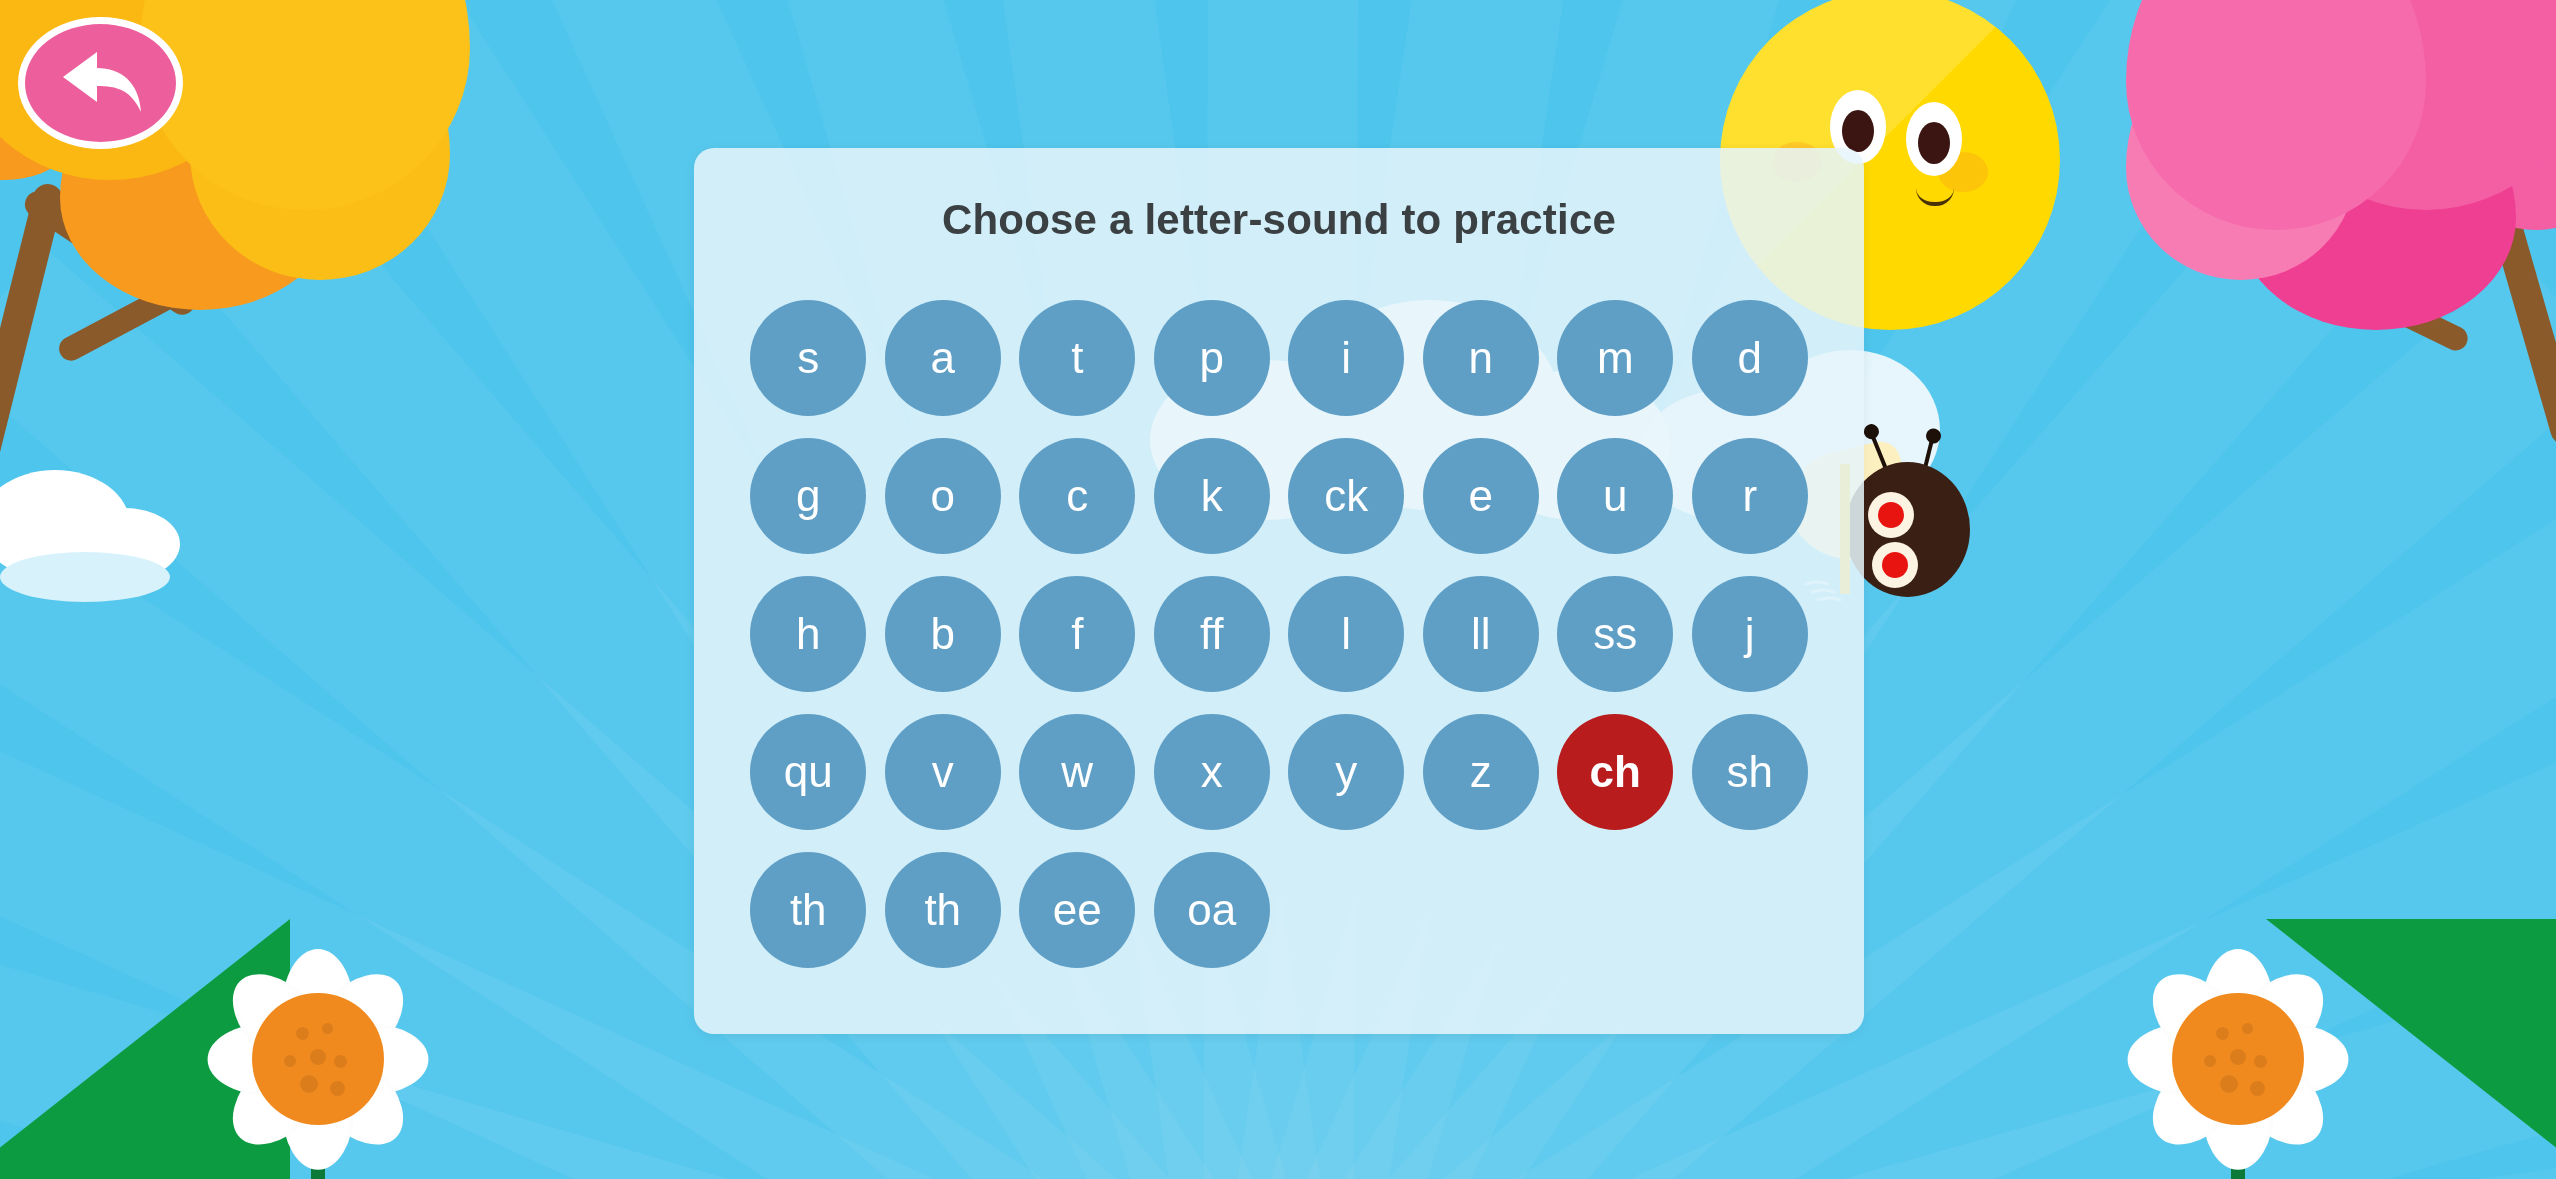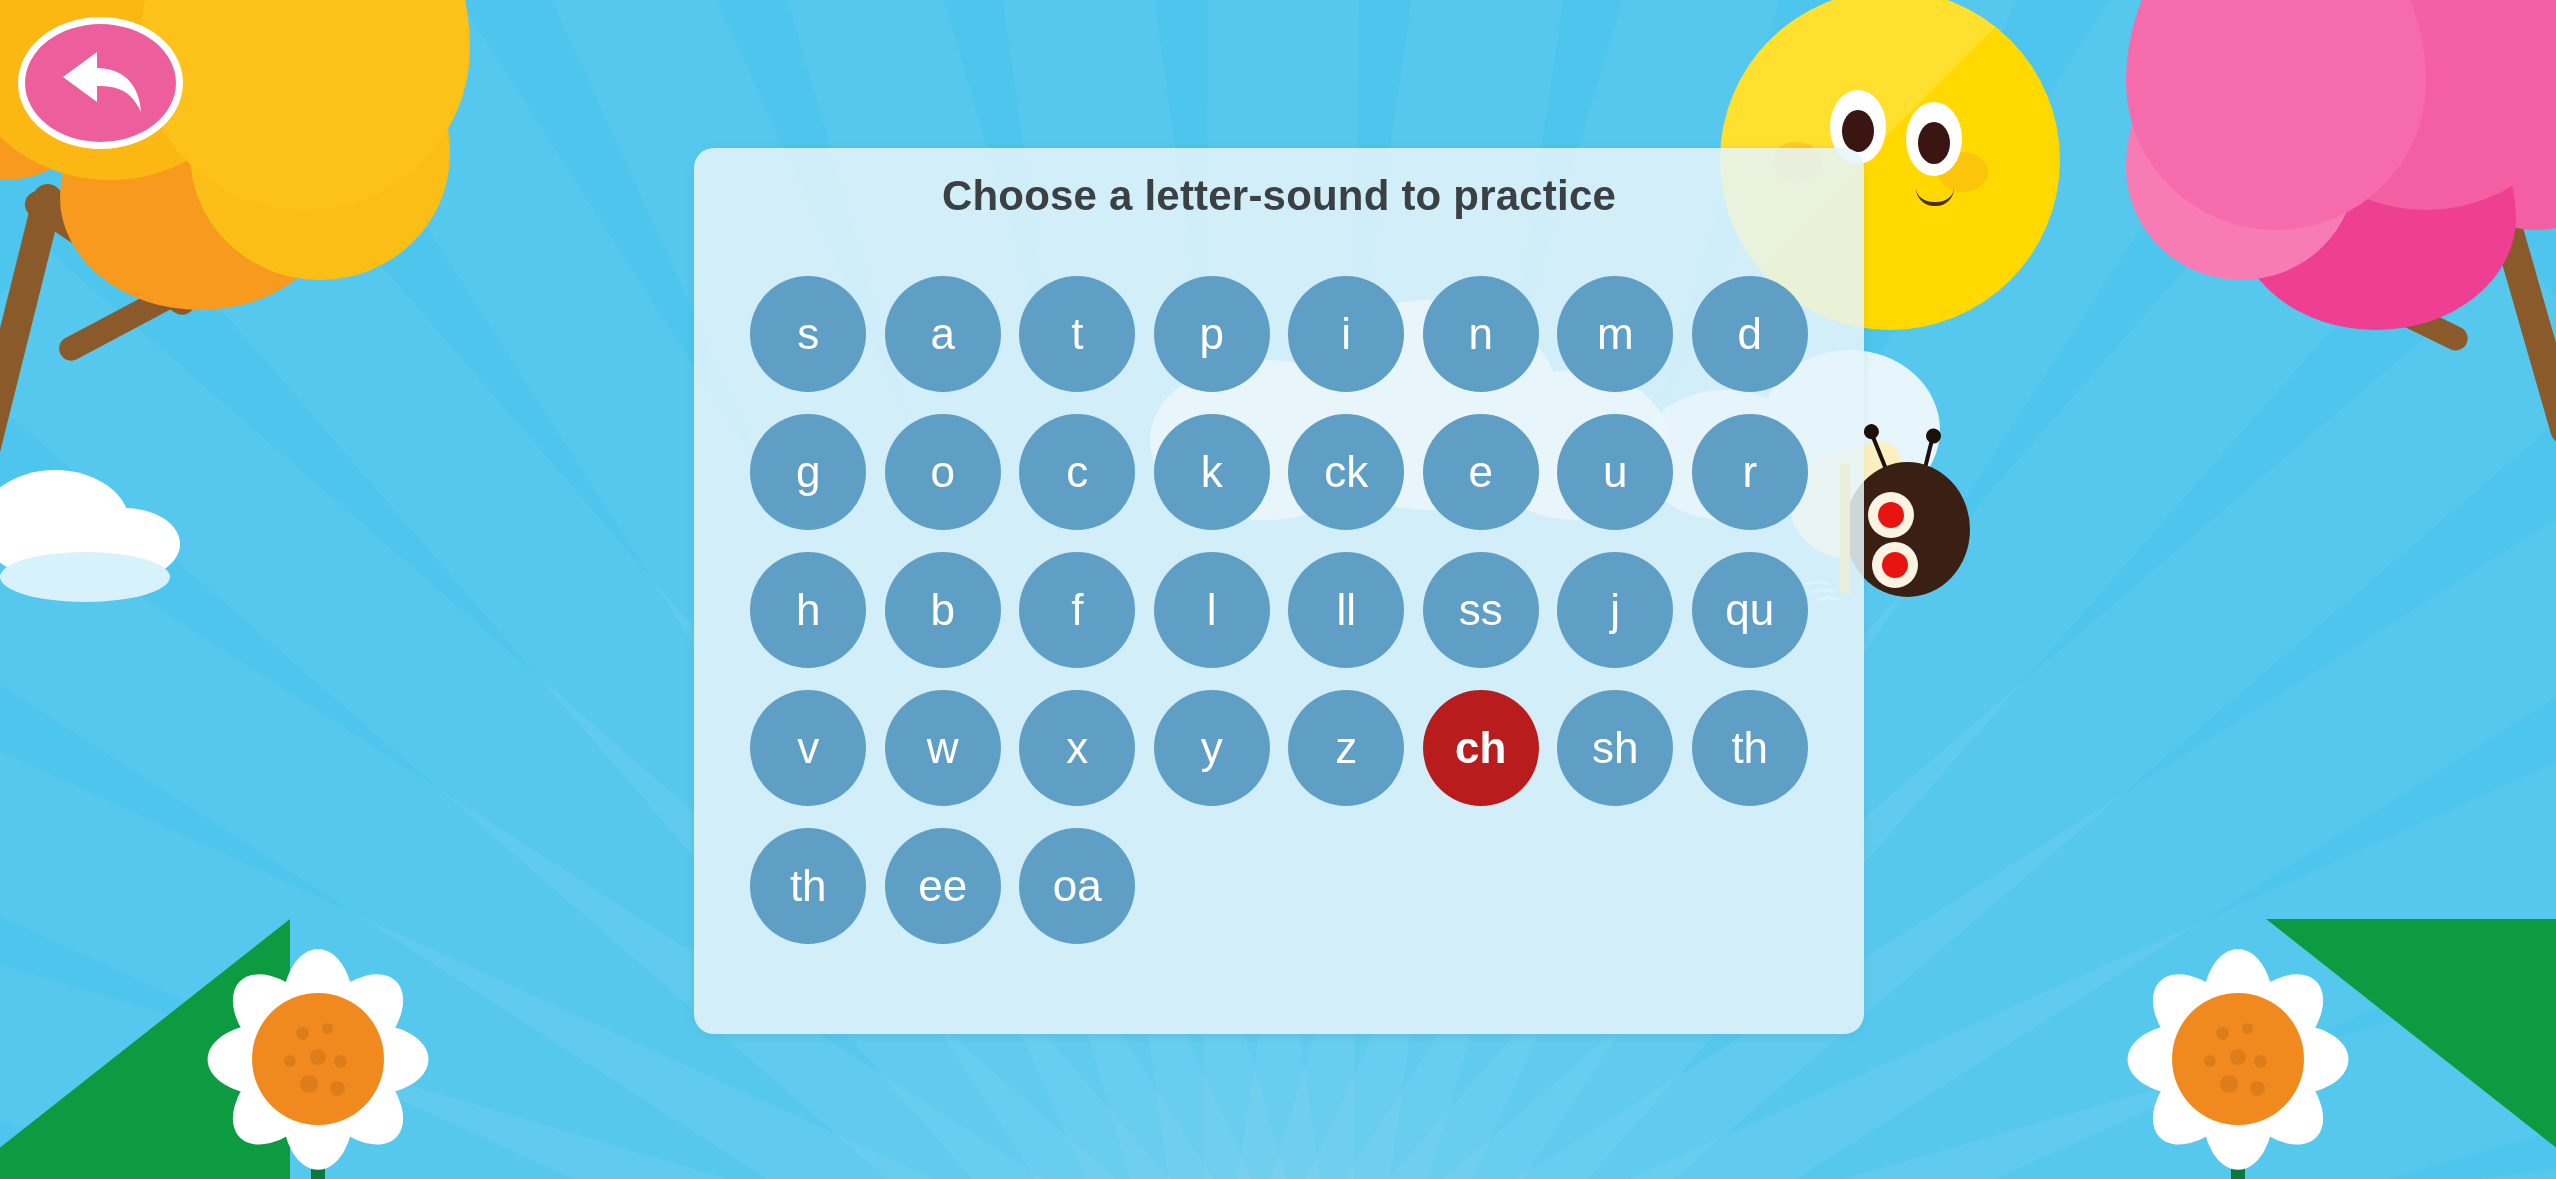--- a/index.html
+++ b/index.html
@@ -223,21 +223,21 @@
   
   #panel {
     position: absolute;
     left: 694px; top: 148px;
     width: 1170px; height: 886px;
     background: rgba(229,245,250,0.86);
     border-radius: 20px;
     box-shadow: 0 2px 12px rgba(0,0,0,0.06);
   }
   #panel-title {
-    margin-top: 24px;
+    margin-top: 48px;
     text-align: center;
     font-size: 42px;
     font-weight: bold;
     color: #3b4043;
     letter-spacing: 0.2px;
   }
   #letter-grid {
     margin: 56px auto 0;
     width: 1060px;
     display: grid;
@@ -453,20 +453,21 @@
         <button class="letter-btn" style="background: rgb(95, 159, 198); color: rgb(255, 255, 255);">o</button>
         <button class="letter-btn" style="background: rgb(95, 159, 198); color: rgb(255, 255, 255);">c</button>
         <button class="letter-btn" style="background: rgb(95, 159, 198); color: rgb(255, 255, 255);">k</button>
         <button class="letter-btn" style="background: rgb(95, 159, 198); color: rgb(255, 255, 255);">ck</button>
         <button class="letter-btn" style="background: rgb(95, 159, 198); color: rgb(255, 255, 255);">e</button>
         <button class="letter-btn" style="background: rgb(95, 159, 198); color: rgb(255, 255, 255);">u</button>
         <button class="letter-btn" style="background: rgb(95, 159, 198); color: rgb(255, 255, 255);">r</button>
         <button class="letter-btn" style="background: rgb(95, 159, 198); color: rgb(255, 255, 255);">h</button>
         <button class="letter-btn" style="background: rgb(95, 159, 198); color: rgb(255, 255, 255);">b</button>
         <button class="letter-btn" style="background: rgb(95, 159, 198); color: rgb(255, 255, 255);">f</button>
+        <button class="letter-btn" style="background: rgb(95, 159, 198); color: rgb(255, 255, 255);">ff</button>
         <button class="letter-btn" style="background: rgb(95, 159, 198); color: rgb(255, 255, 255);">l</button>
         <button class="letter-btn" style="background: rgb(95, 159, 198); color: rgb(255, 255, 255);">ll</button>
         <button class="letter-btn" style="background: rgb(95, 159, 198); color: rgb(255, 255, 255); text-align: right;">ss</button>
         <button class="letter-btn" style="background: rgb(95, 159, 198); color: rgb(255, 255, 255);">j</button>
         <button class="letter-btn" style="background: rgb(95, 159, 198); color: rgb(255, 255, 255); text-align: center;">qu</button>
         <button class="letter-btn" style="background: rgb(95, 159, 198); color: rgb(255, 255, 255);">v</button>
         <button class="letter-btn" style="background: rgb(95, 159, 198); color: rgb(255, 255, 255);">w</button>
         <button class="letter-btn" style="background: rgb(95, 159, 198); color: rgb(255, 255, 255);">x</button>
         <button class="letter-btn" style="background: rgb(95, 159, 198); color: rgb(255, 255, 255);">y</button>
         <button class="letter-btn" style="background: rgb(95, 159, 198); color: rgb(255, 255, 255);">z</button>

